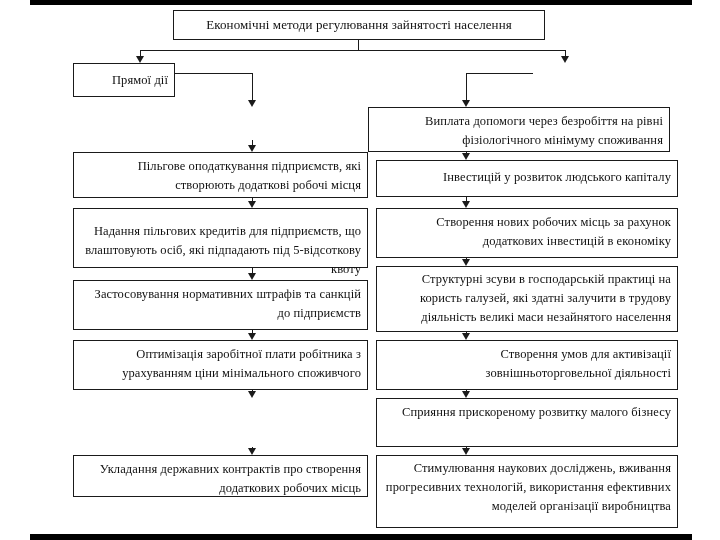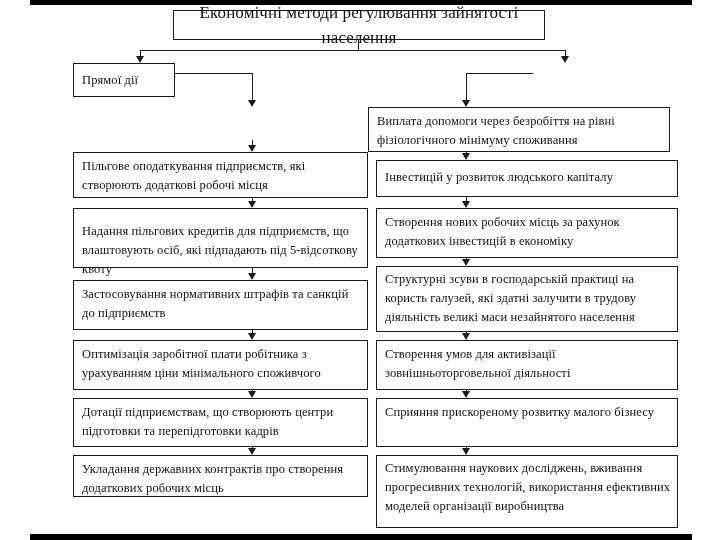--- a/index.html
+++ b/index.html
@@ -5,25 +5,25 @@
   html,body{margin:0;padding:0;background:#fff;}
   #stage{
     position:relative;width:720px;height:540px;background:#ffffff;
     font-family:"Liberation Serif","DejaVu Serif",serif;color:#111;
     overflow:hidden;
   }
   .bar{position:absolute;background:#000;}
   .node{
     position:absolute;box-sizing:border-box;border:1px solid #1a1a1a;
     background:#fff;font-size:12.5px;line-height:1.5;
-    padding:4px 6px 0 8px;letter-spacing:0.1px;
+    padding:4px 6px 0 8px;letter-spacing:0.1px;text-align:right;
   }
   .title-node{
     display:flex;align-items:center;justify-content:center;
-    text-align:center;padding:0 6px;font-size:17px;
+    text-align:center;padding:0 6px;font-size:13px;
   }
   .hline{position:absolute;height:1px;background:#1a1a1a;}
   .vline{position:absolute;width:1px;background:#1a1a1a;}
   .varrow{position:absolute;width:1px;background:#1a1a1a;}
   .varrow::after{
     content:"";position:absolute;left:-4px;bottom:-7px;width:0;height:0;
     border-left:4px solid transparent;border-right:4px solid transparent;
     border-top:7px solid #1a1a1a;
   }
 </style>
@@ -48,21 +48,20 @@
 
   <div class="hline" style="left:175px;top:73px;width:77px"></div>
   <div class="varrow" style="left:252px;top:73px;height:27px"></div>
   <div class="hline" style="left:466px;top:73px;width:67px"></div>
   <div class="varrow" style="left:466px;top:73px;height:27px"></div>
 
   <div class="node" style="left:73px;top:152px;width:295px;height:46px">Пільгове оподаткування підприємств, які створюють додаткові робочі місця</div>
   <div class="node" style="left:73px;top:208px;width:295px;height:60px;padding-top:13px">Надання пільгових кредитів для підприємств, що влаштовують осіб, які підпадають під 5-відсоткову квоту</div>
   <div class="node" style="left:73px;top:280px;width:295px;height:50px">Застосовування нормативних штрафів та санкцій до підприємств</div>
   <div class="node" style="left:73px;top:340px;width:295px;height:50px">Оптимізація заробітної плати робітника з урахуванням ціни мінімального споживчого</div>
-  <div class="node" style="left:73px;top:398px;width:295px;height:49px">Дотації підприємствам, що створюють центри підготовки та перепідготовки кадрів</div>
   <div class="node" style="left:73px;top:455px;width:295px;height:42px">Укладання державних контрактів про створення додаткових робочих місць</div>
 
   <div class="varrow" style="left:252px;top:140px;height:5px"></div>
   <div class="varrow" style="left:252px;top:198px;height:3px"></div>
   <div class="varrow" style="left:252px;top:268px;height:5px"></div>
   <div class="varrow" style="left:252px;top:330px;height:3px"></div>
   <div class="varrow" style="left:252px;top:390px;height:1px"></div>
   <div class="varrow" style="left:252px;top:447px;height:1px"></div>
 
   <div class="node" style="left:368px;top:107px;width:302px;height:45px">Виплата допомоги через безробіття на рівні фізіологічного мінімуму споживання</div>

